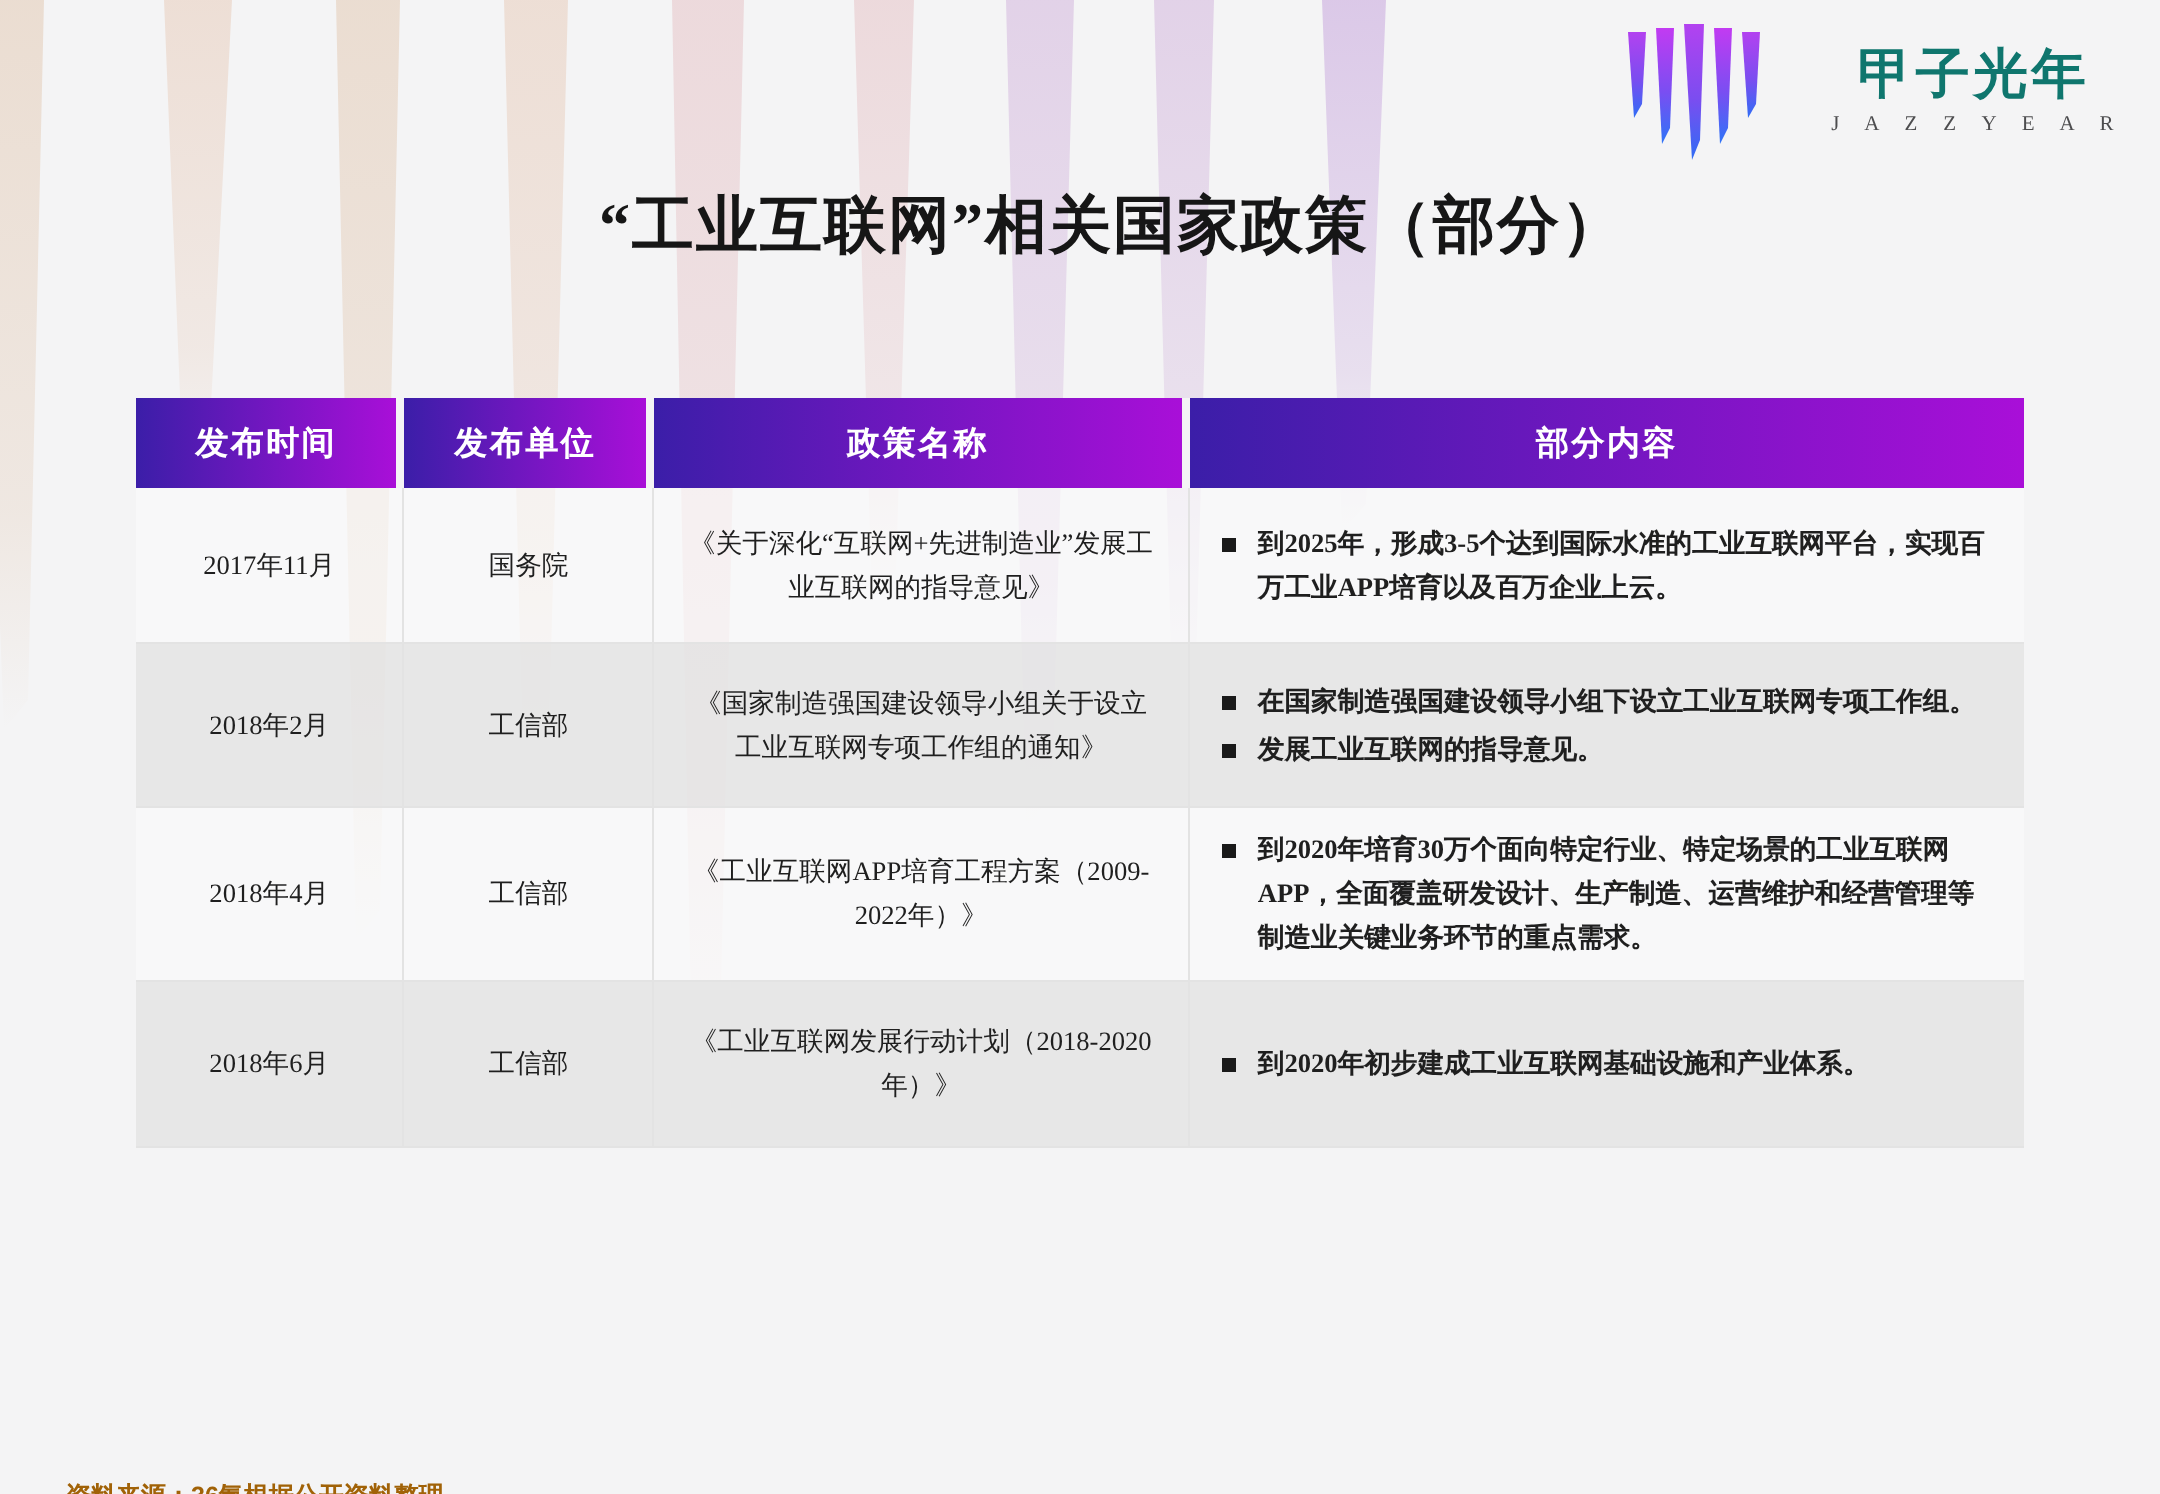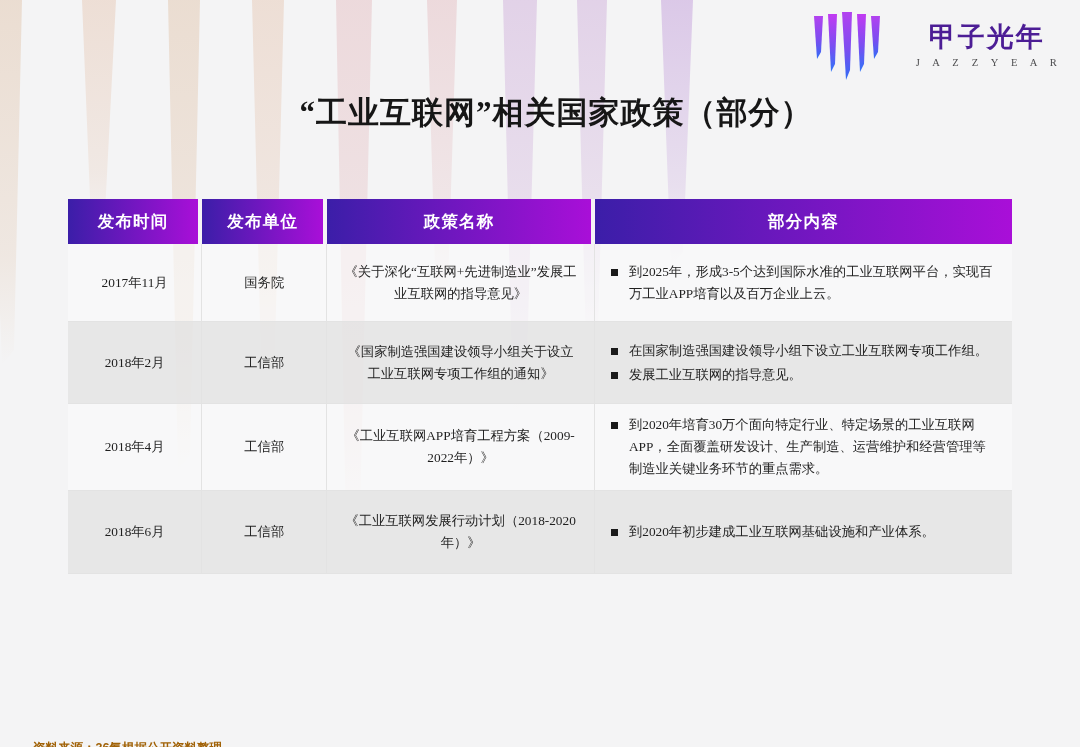--- a/index.html
+++ b/index.html
@@ -39,21 +39,21 @@
   #logo-text {
     display: flex;
     flex-direction: column;
     align-items: center;
     line-height: 1;
   }
   #logo-cn {
     font-family: Liberation Sans, sans-serif;
     font-size: 27px;
     font-weight: 700;
-    color: #4c1d95;
+    color: #0f766e;
     letter-spacing: 2px;
   }
   #logo-en {
     font-family: "Liberation Serif", serif;
     font-size: 10.5px;
     color: #4d4d4f;
     letter-spacing: 5.2px;
     margin-top: 7px;
     margin-left: 4px;
   }
@@ -101,20 +101,21 @@
   #policy-table tbody td {
     vertical-align: middle;
     font-size: 13.3px;
     color: #1f1f1f;
     border-right: 1px solid #e3e3e3;
     border-bottom: 1px solid #e3e3e3;
     line-height: 1.65;
   }
   #policy-table tbody tr td:last-child {
     border-right: none;
+    font-weight: bold;
   }
   #policy-table tbody tr:last-child td {
     border-bottom: 1px solid #e3e3e3;
   }
   td.c-date, td.c-unit {
     text-align: center;
     white-space: nowrap;
   }
   td.c-name {
     text-align: center;

